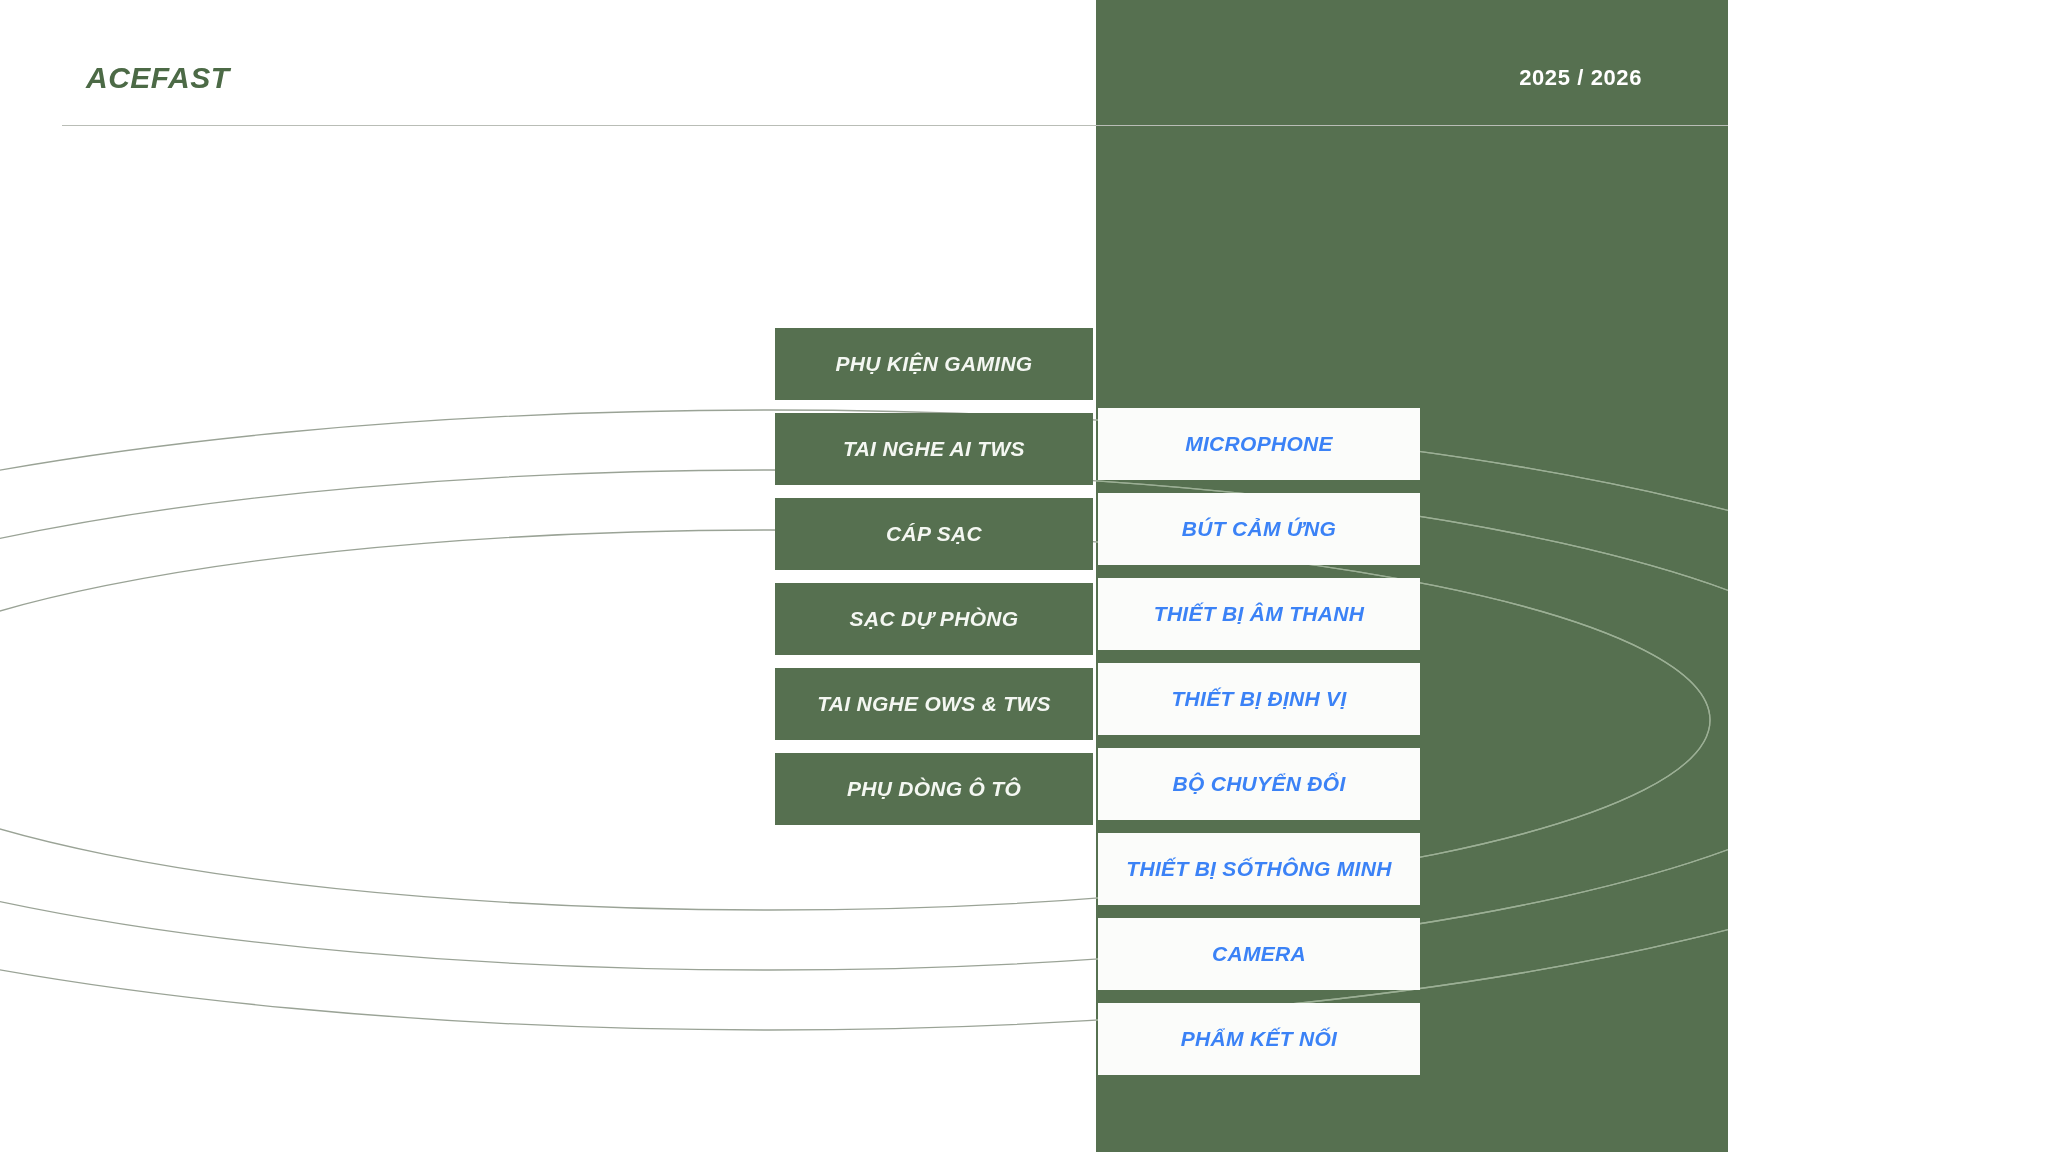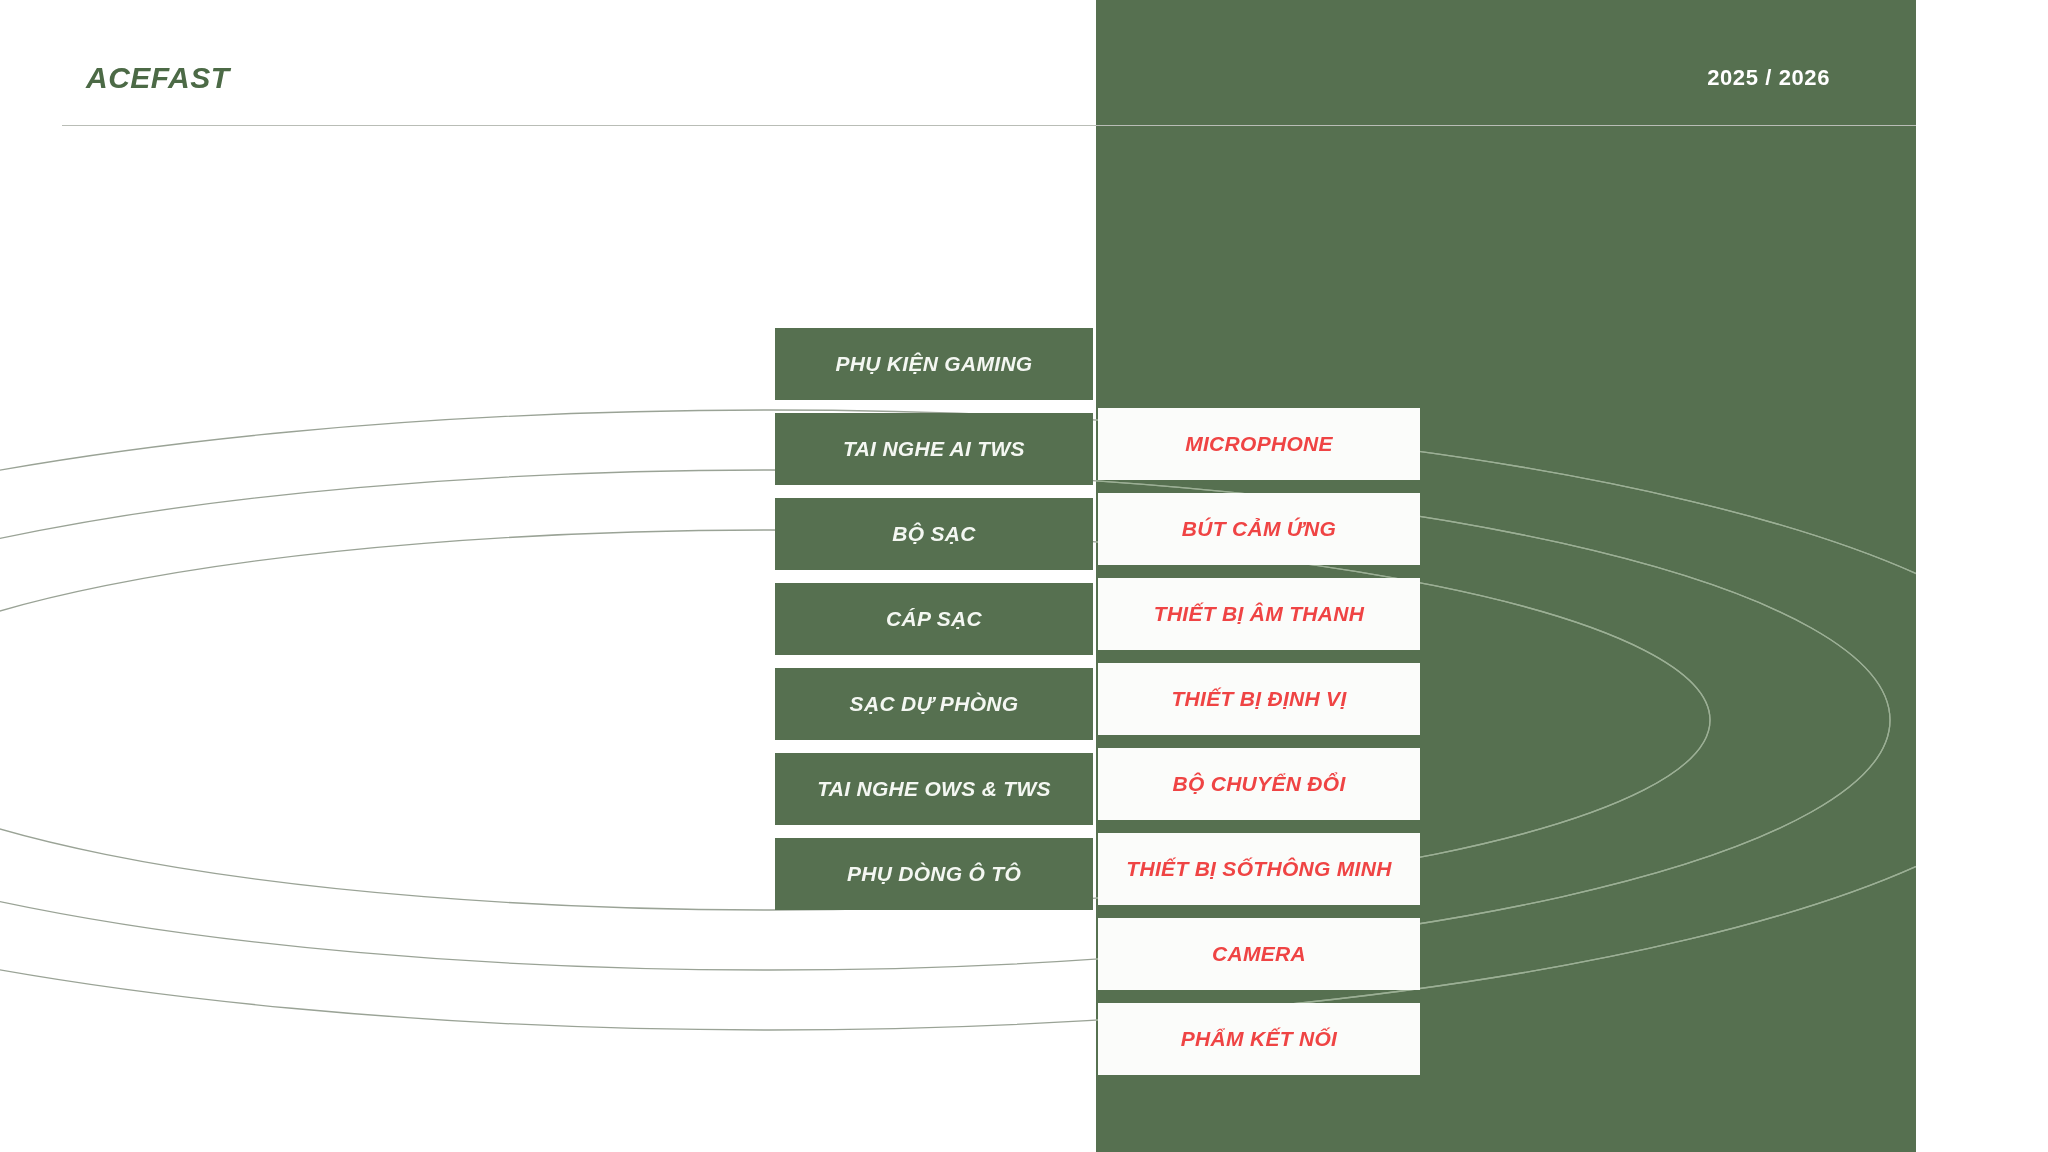--- a/index.html
+++ b/index.html
@@ -3,21 +3,21 @@
 <meta charset="utf-8">
 <title>Danh Mục Sản Phẩm</title>
 <style>
   html, body {
     margin: 0;
     padding: 0;
     background: #ffffff;
   }
   #slide {
     position: relative;
-    width: 1916px;
+    width: 1728px;
     height: 1152px;
     overflow: hidden;
     background: #ffffff;
     font-family: "Liberation Sans", sans-serif;
   }
 
   
   .green-panel {
     position: absolute;
     left: 1096px;
@@ -119,21 +119,21 @@
     letter-spacing: 0.3px;
     line-height: 1.18;
     padding: 0 8px;
   }
   .cat-box.green {
     background: #567050;
     color: #f4f7f2;
   }
   .cat-box.white {
     background: #fbfcfa;
-    color: #ef4444;
+    color: #3b82f6;
   }
   .cat-box.two-line { line-height: 1.16; }
 </style>
 </head>
 <body>
 
 <div id="slide">
 
   <div class="green-panel"></div>
 
@@ -166,23 +166,20 @@
 
 
   <div class="col col-left" id="left-col">
       <div class="cat-box green">
         <span>PHỤ KIỆN GAMING</span>
       </div>
       <div class="cat-box green">
         <span>TAI NGHE AI TWS</span>
       </div>
       <div class="cat-box green">
-        <span>BỘ SẠC</span>
-      </div>
-      <div class="cat-box green">
         <span>CÁP SẠC</span>
       </div>
       <div class="cat-box green">
         <span>SẠC DỰ PHÒNG</span>
       </div>
       <div class="cat-box green">
         <span>TAI NGHE OWS &amp; TWS</span>
       </div>
       <div class="cat-box green">
         <span>PHỤ DÒNG Ô TÔ</span>

